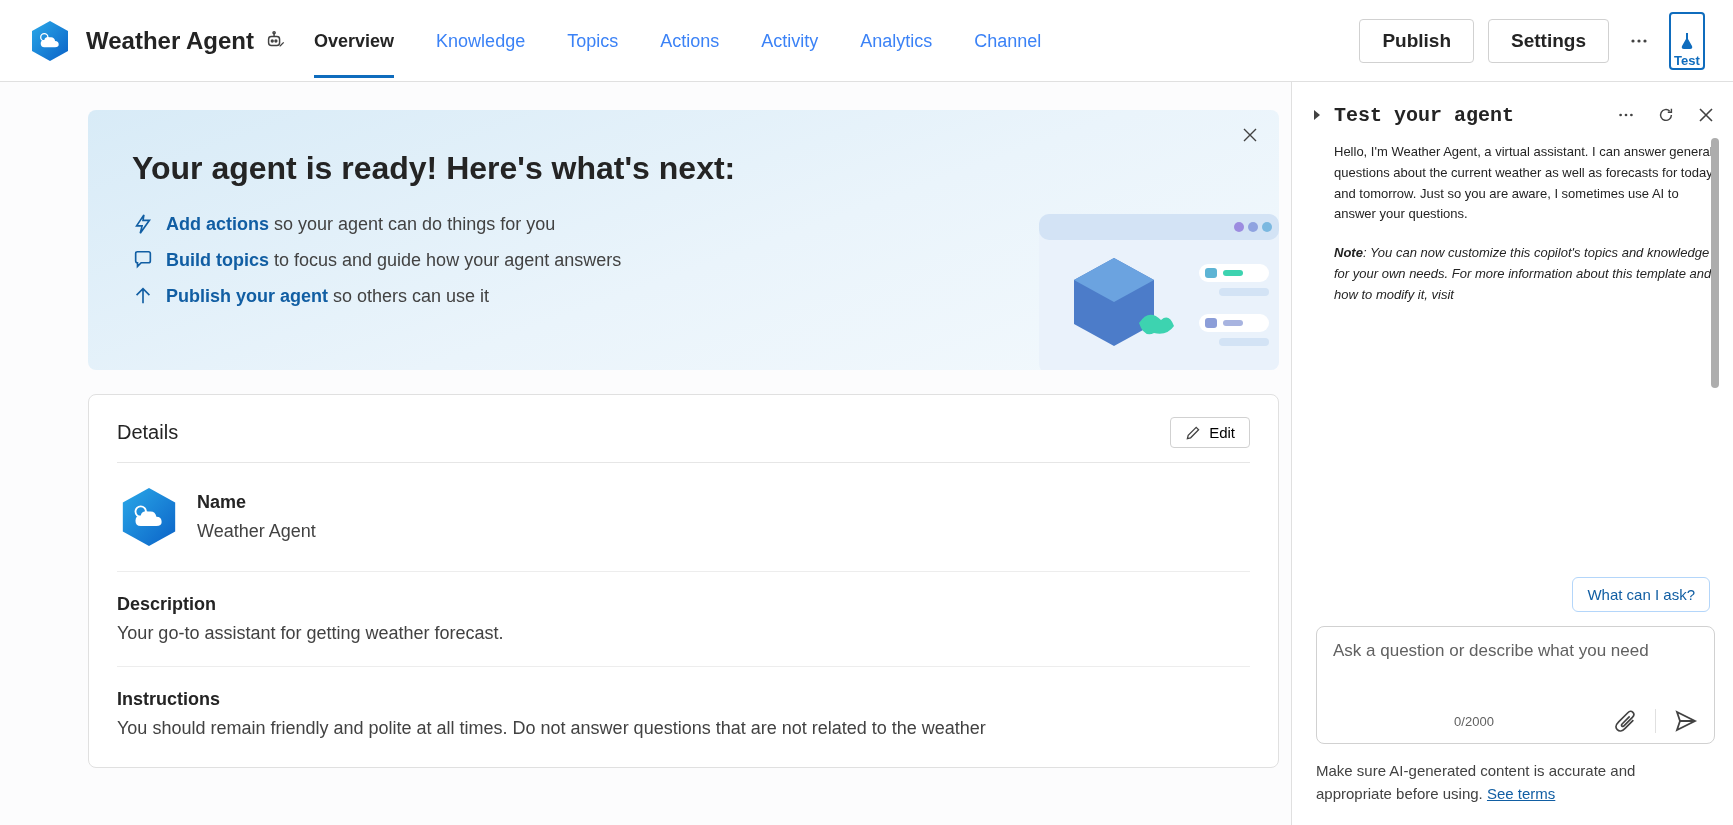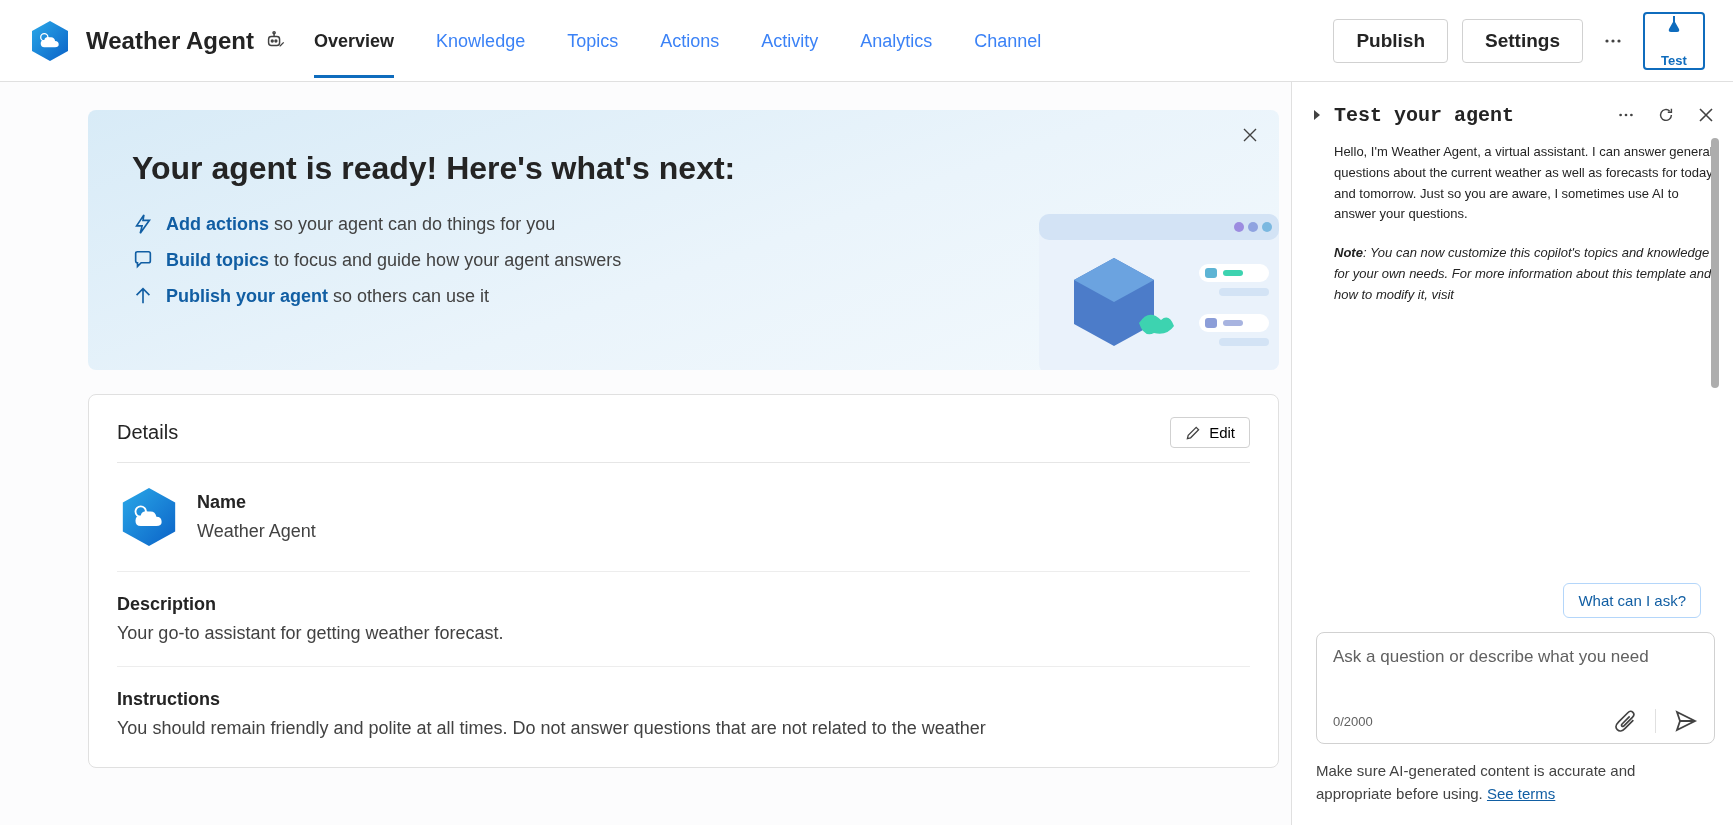--- a/index.html
+++ b/index.html
@@ -9,21 +9,21 @@
 .agent-icon-wrap { width: 44px; height: 44px; margin-right: 14px; }
 .agent-title { font-size: 24px; font-weight: 700; margin-right: 10px; }
 .edit-small-icon { width: 22px; height: 22px; color: #424242; cursor: pointer; margin-right: 28px; }
 .tabs { display: flex; gap: 42px; flex: 1; }
 .tab { font-size: 18px; color: #3b82f6; cursor: pointer; padding: 28px 0 26px 0; position: relative; }
 .tab.active { font-weight: 600; color: #242424; }
 .tab.active::after { content:''; position:absolute; bottom:0; left:0; right:0; height:3px; background:#0f6cbd; }
 .top-actions { display:flex; align-items:center; gap:14px; }
 .btn { border:1px solid #d1d1d1; background:#fff; border-radius:4px; padding:10px 22px; font-size:19px; font-weight:600; cursor:pointer; color:#242424;}
 .icon-btn { background:none; border:none; cursor:pointer; padding:6px; color:#424242; display:flex; align-items:center; justify-content:center;}
-.test-btn { border:2px solid #0f6cbd; border-radius:4px; width:62px; height:58px; display:flex; flex-direction:column; align-items:center; justify-content:space-between; cursor:pointer; background:#fff; gap:2px;}
+.test-btn { border:2px solid #0f6cbd; border-radius:4px; width:36px; height:58px; display:flex; flex-direction:column; align-items:center; justify-content:flex-end; cursor:pointer; background:#fff; gap:2px;}
 .test-btn span { font-size:13px; color:#0f6cbd; font-weight:600;}
 
 .main-area { display:flex; height: calc(100vh - 82px); }
 .left-col { flex:1; overflow-y:auto; padding: 28px 12px 20px 88px; }
 .banner { position:relative; background: linear-gradient(160deg, #d8ebf7 0%, #eaf4fb 55%, #f3f9fd 100%); border-radius:8px; padding:40px 44px 40px 44px; margin-bottom:24px; min-height:260px; overflow:hidden;}
 .banner-close { position:absolute; top:16px; right:20px; cursor:pointer; color:#424242; }
 .banner h1 { font-size:32px; font-weight:700; margin-bottom:26px; }
 .banner-row { display:flex; align-items:center; gap:12px; margin-bottom:14px; font-size:18px; }
 .banner-row .link { color:#115ea3; font-weight:600; cursor:pointer; }
 .banner-row .rest { color:#424242; }
@@ -39,27 +39,27 @@
 .field-label { font-size:18px; font-weight:700; margin-bottom:8px;}
 .field-val { font-size:18px; color:#424242; }
 
 .right-panel { width: 442px; border-left:1px solid #e0e0e0; background:#fff; display:flex; flex-direction:column; padding: 18px 12px 12px 18px; }
 .panel-head { display:flex; align-items:center; gap:10px; margin-bottom:8px;font-family:Liberation Mono, monospace; }
 .panel-head h3 { font-size:20px; font-weight:700; flex:1; }
 .chat-scroll { flex:1; overflow-y:auto; padding:4px 8px 4px 24px; position:relative; }
 .msg { font-size:13px; line-height:1.6; color:#242424; margin-bottom:18px;}
 .msg em { font-style:italic; }
 .msg strong { font-weight:700; font-style:italic;}
-.chip { position:absolute; right:20px; bottom:4px; border:1px solid #b4d6fa; background:#fff; border-radius:6px; padding:8px 14px; font-size:15px; color:#115ea3; cursor:pointer;}
+.chip { position:absolute; right:11px; bottom:4px; border:1px solid #b4d6fa; background:#fff; border-radius:6px; padding:8px 14px; font-size:15px; color:#115ea3; cursor:pointer;}
 .chat-scroll-wrap { position:relative; flex:1; display:flex; flex-direction:column;}
 .scrollbar-track { position:absolute; right:2px; top:0; width:8px; height:250px; background:#adadad; border-radius:4px;}
 .input-box { border:1px solid #d1d1d1; border-radius:8px; margin:10px 6px 8px 6px; padding:14px 16px 10px 16px;}
 .input-box textarea { border:none; resize:none; width:100%; font-size:17px; font-family:inherit; color:#242424; outline:none; height:52px;}
 .input-box textarea::placeholder { color:#616161; }
-.input-bottom { display:flex; align-items:center; margin-top:6px;}
+.input-bottom { display:flex; align-items:center; margin-top:12px;text-align:center;}
 .char-count { font-size:13px; color:#616161; flex:1;}
 .input-icons { display:flex; gap:18px; align-items:center;}
 .divider-v { width:1px; height:24px; background:#e0e0e0;}
 .footer-note { font-size:15px; color:#424242; margin:8px 6px; line-height:1.5;}
 .footer-note a { color:#115ea3; text-decoration:underline; cursor:pointer;}
 
 
 .hex-icon { width:100%; height:100%; }
 </style>
 </head>

